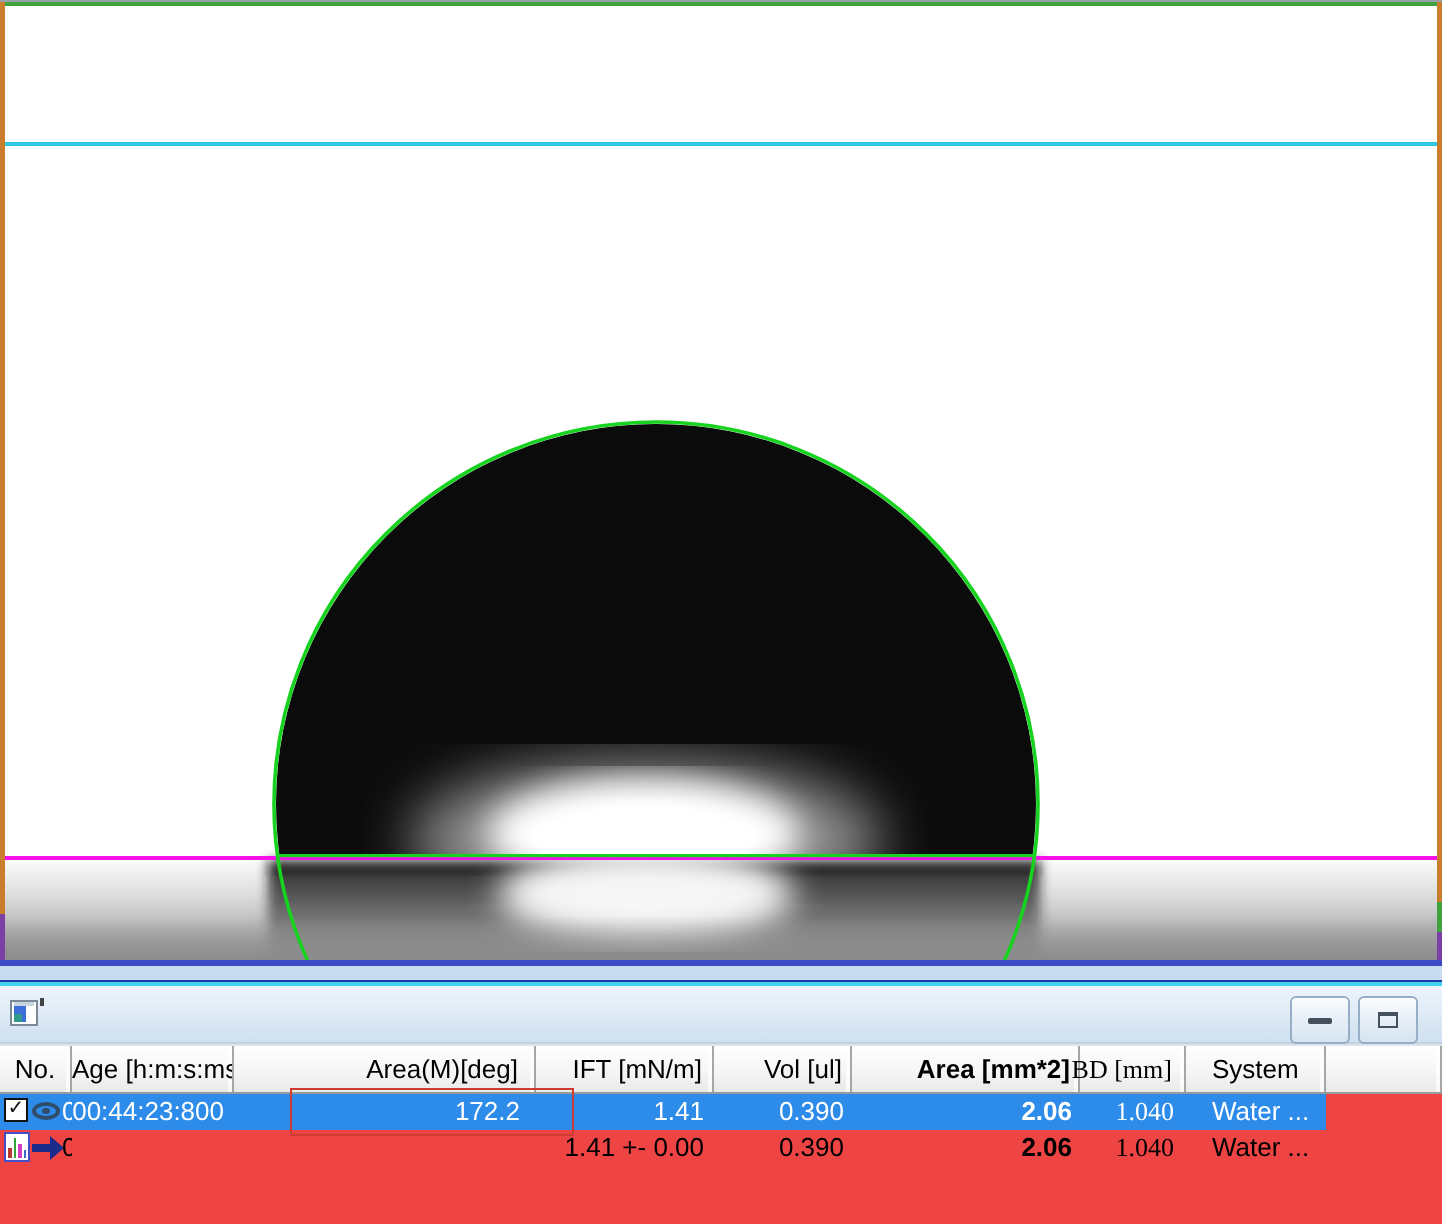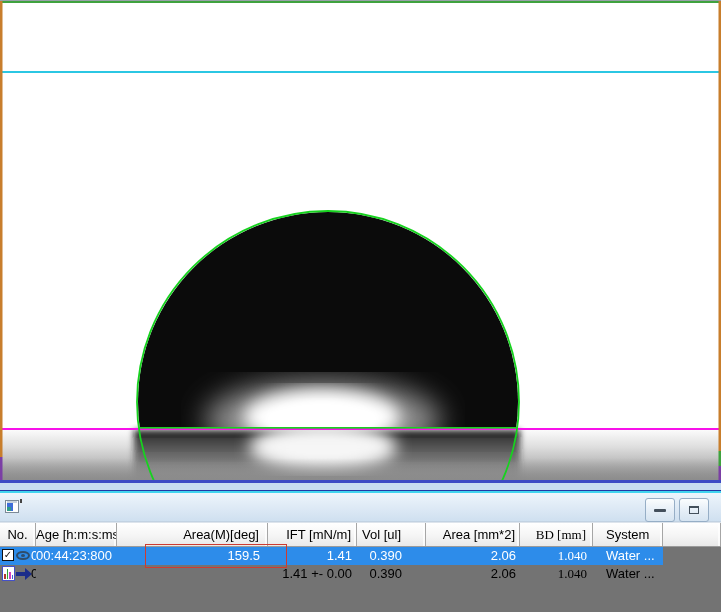--- a/index.html
+++ b/index.html
@@ -31,41 +31,41 @@
     border:1px solid #96AEC6;border-radius:3px;
     background:linear-gradient(#FBFDFE,#E8F0F8 45%,#D6E4F1);
     cursor:default;
   }
   #btn-minimize{left:645px;}
   #btn-restore{left:679px;}
   .winbtn .glyph-min{position:absolute;left:8px;top:10px;width:12px;height:3px;background:#44505C;border-radius:1px;}
   .winbtn .glyph-restore{position:absolute;left:9px;top:7px;width:10px;height:8px;box-sizing:border-box;
     border:1px solid #44505C;border-top-width:2px;background:transparent;}
   
-  #table{position:absolute;left:0;top:522px;width:721px;height:90px;background:#737373;font-size:13px;}
+  #table{position:absolute;left:0;top:522px;width:721px;height:90px;background:#ef4444;font-size:13px;}
   #header-row{
     position:absolute;left:0;top:0;width:721px;height:25px;
     background:linear-gradient(#FFFFFF,#F5F5F5 55%,#E9E9E9);
     border-top:1px solid #DDE4EC;border-bottom:1px solid #9A9A9A;box-sizing:border-box;
   }
   .cell{position:absolute;top:0;height:100%;overflow:hidden;white-space:nowrap;box-sizing:border-box;}
   .hcell{border-right:1px solid #A6A6A6;box-shadow:inset -2px 0 0 rgba(255,255,255,.7);line-height:23px;color:#000;}
   .c0{left:0;width:36px;}
   .c1{left:36px;width:81px;}
   .c2{left:117px;width:151px;}
   .c3{left:268px;width:89px;}
   .c4{left:357px;width:69px;}
-  .c5{left:426px;width:94px;}
+  .c5{left:446px;width:94px;font-weight:bold;}
   .c6{left:520px;width:73px;font-family:Liberation Serif, serif;}
   .c7{left:593px;width:70px;}
   .c8{left:663px;width:58px;}
   .ar{text-align:right;}
   .pc0{text-align:center;}
   .p1{padding-right:5px;} .p2{padding-right:8px;} .p3{padding-right:5px;}
-  .p4{padding-right:24px;} .p5{padding-right:4px;} .p6{padding-right:6px;}
+  .p4{padding-right:4px;} .p5{padding-right:4px;} .p6{padding-right:6px;}
   .pl{padding-left:13px;text-align:left;}
   .row{position:absolute;left:0;width:721px;height:18px;line-height:18px;}
   #row-1{top:25px;}
   #row-1 .row-bg{position:absolute;left:0;top:0;width:663px;height:18px;background:#2D8CEA;}
   #row-1 .cell{color:#fff;}
   #row-2{top:43px;color:#000;}
   
   .checkbox{position:absolute;left:2px;top:2px;width:12px;height:12px;background:#fff;
     border:1.5px solid #111;box-sizing:border-box;color:#111;font-size:10px;font-weight:bold;
     line-height:9px;text-align:center;}
@@ -188,21 +188,21 @@
     <div class="row" id="row-1">
       <div class="row-bg"></div>
       <div class="cell c0">
         <span class="checkbox">✓</span>
         <span class="eye">
             <span class="pupil"></span>
           </span>
         <span class="no-label">0...</span>
       </div>
       <div class="cell c1 ar p1">00:44:23:800</div>
-      <div class="cell c2 ar p2">159.5</div>
+      <div class="cell c2 ar p2">172.2</div>
       <div class="cell c3 ar p3">1.41</div>
       <div class="cell c4 ar p4">0.390</div>
       <div class="cell c5 ar p5">2.06</div>
       <div class="cell c6 ar p6">1.040</div>
       <div class="cell c7 pl">Water ...</div>
     </div>
 
     <div class="row" id="row-2">
       <div class="cell c0">
         <span class="chart-icon">

